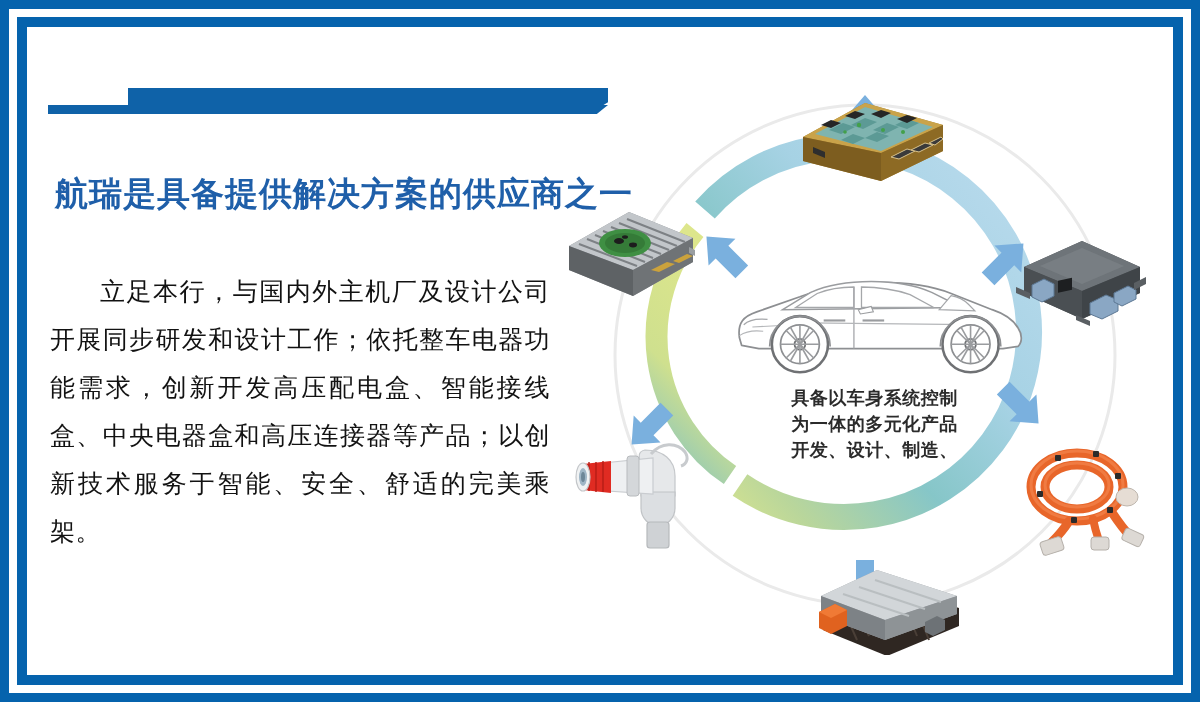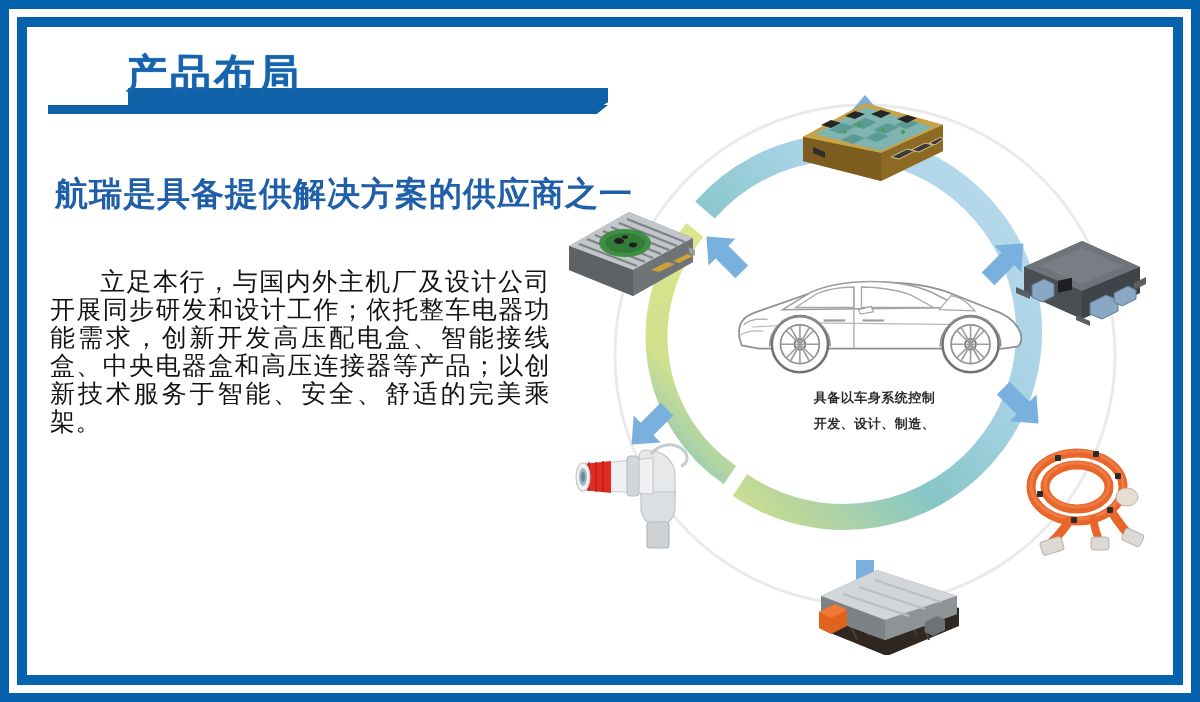--- a/index.html
+++ b/index.html
@@ -27,43 +27,42 @@
       font-size:41px;font-weight:bold;color:#1664ad;letter-spacing:3px;
       line-height:1;z-index:4;text-shadow:0 0 1px #1664ad;}
 
   
   .subtitle{position:absolute;left:55px;top:172px;
       font-size:33px;font-weight:bold;color:#1f5fa9;letter-spacing:1px;
       white-space:nowrap;}
 
   
   .body-para{position:absolute;left:50px;top:268px;width:500px;
-      font-size:25px;color:#121212;line-height:28px;letter-spacing:0.5px;
+      font-size:25px;color:#121212;line-height:48px;letter-spacing:0.5px;
       text-indent:50px;text-align:justify;}
 
   
   #diagram{position:absolute;left:555px;top:55px;width:620px;height:600px;}
   #diagram svg{position:absolute;left:0;top:0;}
   .ctr-text{position:absolute;left:212px;top:330px;width:215px;
-      text-align:center;font-size:13px;line-height:26px;color:#2b2b2b;
+      text-align:center;font-size:18px;line-height:26px;color:#2b2b2b;
       font-family:"Liberation Sans","DejaVu Sans",sans-serif;font-weight:bold;
       letter-spacing:0.5px;}
 </style>
 </head>
 <body>
 
 <div id="slide">
 
   <div class="frame-outer"></div>
   <div class="frame-inner"></div>
 
   <div class="title-wrap">
     <div class="title-bar"></div>
     <div class="title-rule"></div>
-    <div class="title-text">产品布局</div>
   </div>
 
   <div class="subtitle">航瑞是具备提供解决方案的供应商之一</div>
 
   <div class="body-para">立足本行，与国内外主机厂及设计公司开展同步研发和设计工作；依托整车电器功能需求，创新开发高压配电盒、智能接线盒、中央电器盒和高压连接器等产品；以创新技术服务于智能、安全、舒适的完美乘架。</div>
 
   <div id="diagram">
 
     <svg width="620" height="600" viewBox="0 0 620 600">
       <defs>
@@ -347,17 +346,18 @@
         <ellipse cx="16" cy="47" rx="7" ry="14" fill="#f0f2f3" stroke="#c3c6c9" stroke-width="1.2"></ellipse>
         <ellipse cx="16" cy="47" rx="4" ry="9" fill="#9fb6c6"></ellipse>
         <ellipse cx="16" cy="47" rx="2" ry="5" fill="#6d8798"></ellipse>
 
         <path d="M84,24 C94,12 110,12 118,22 C122,28 120,34 114,36" fill="none" stroke="#c8cbce" stroke-width="3"></path>
       </g>
     </svg>
 
     <div class="ctr-text">
       <div>具备以车身系统控制</div>
+      <div>为一体的多元化产品</div>
       <div>开发、设计、制造、</div>
     </div>
 
   </div>
 </div>
 
 </body></html>

